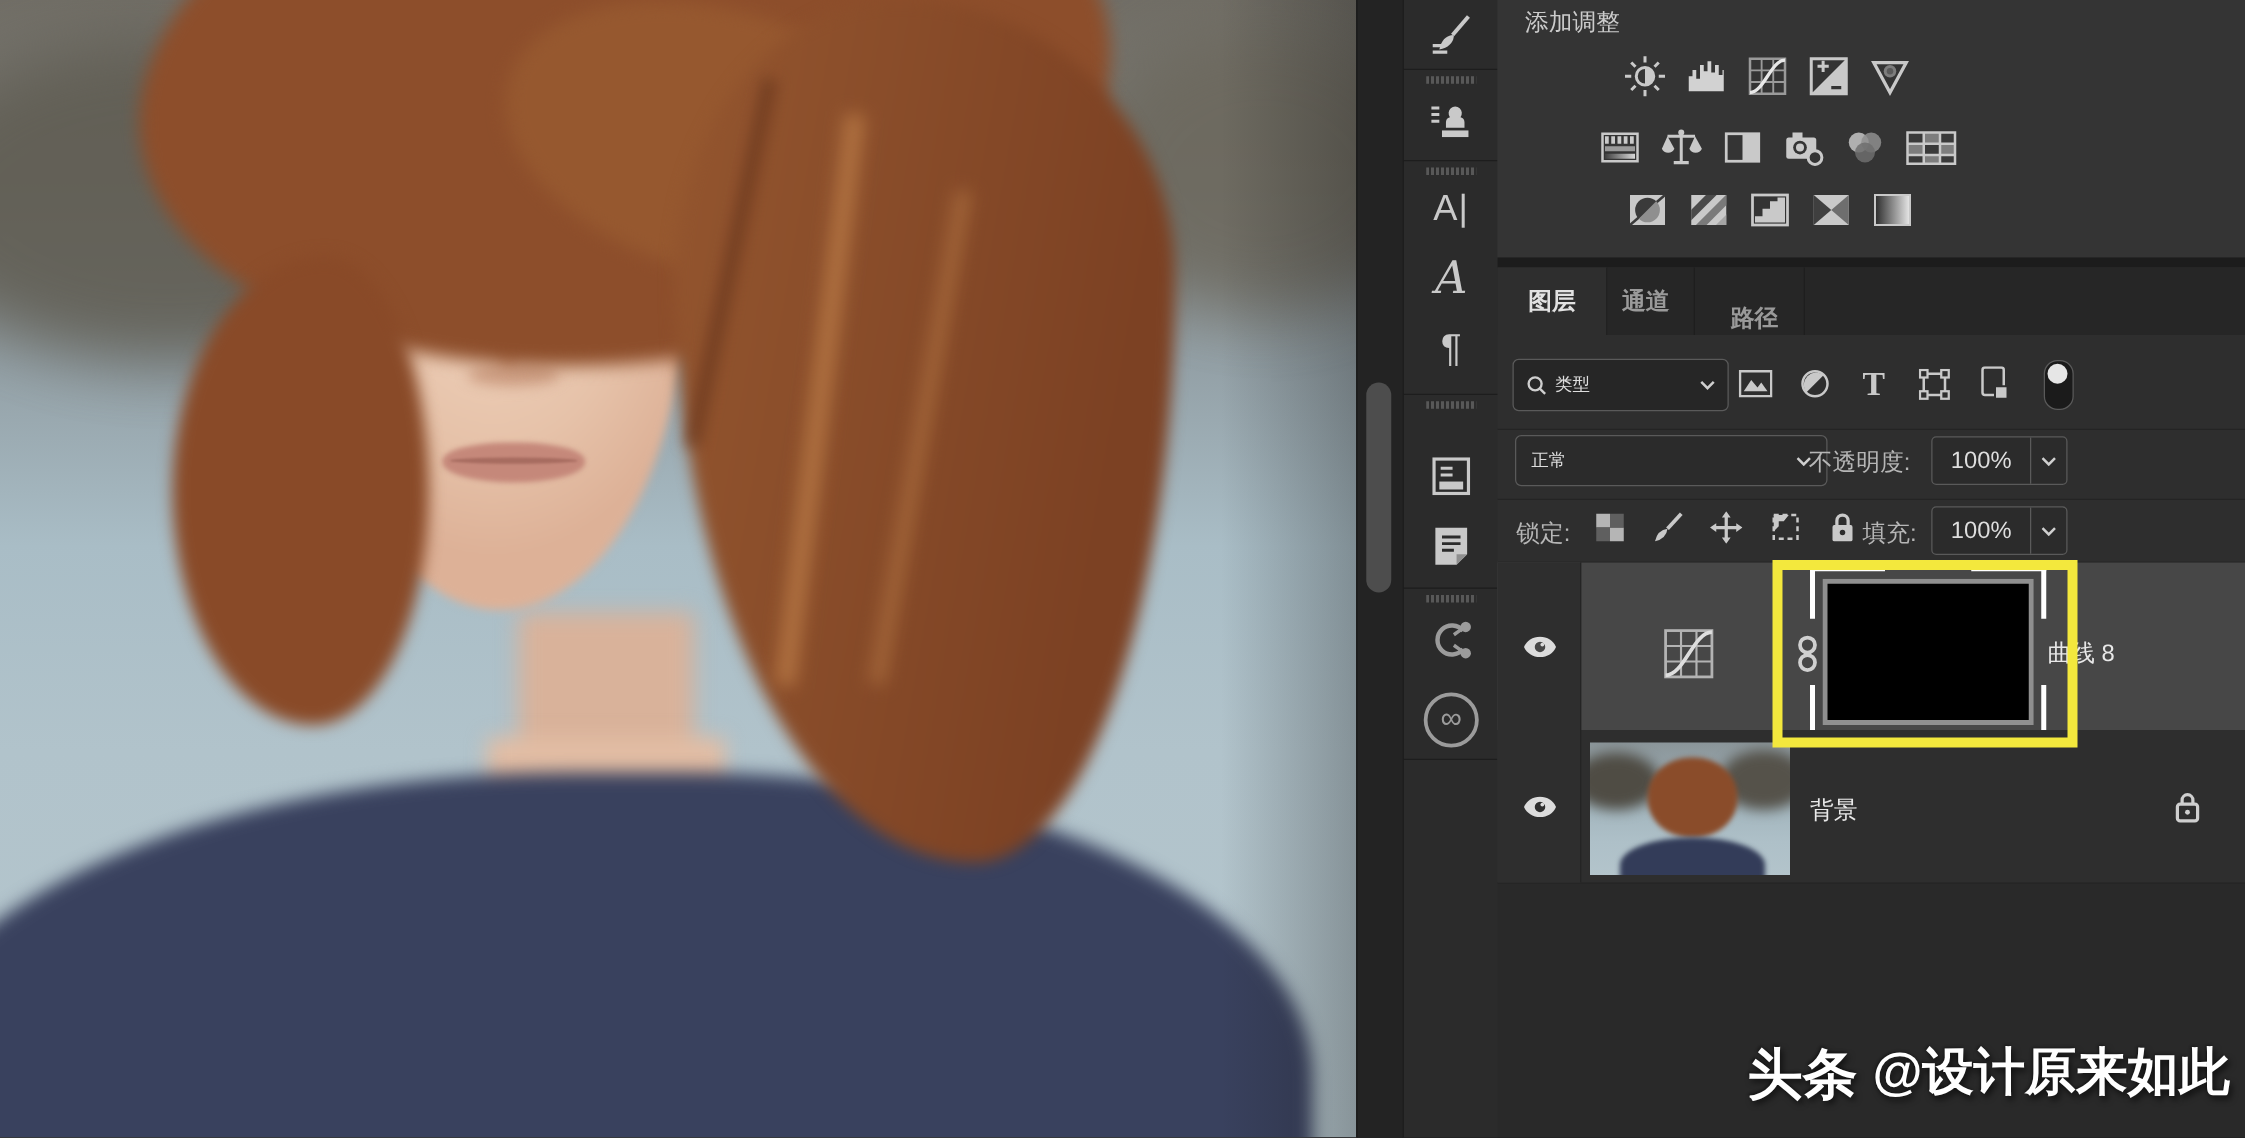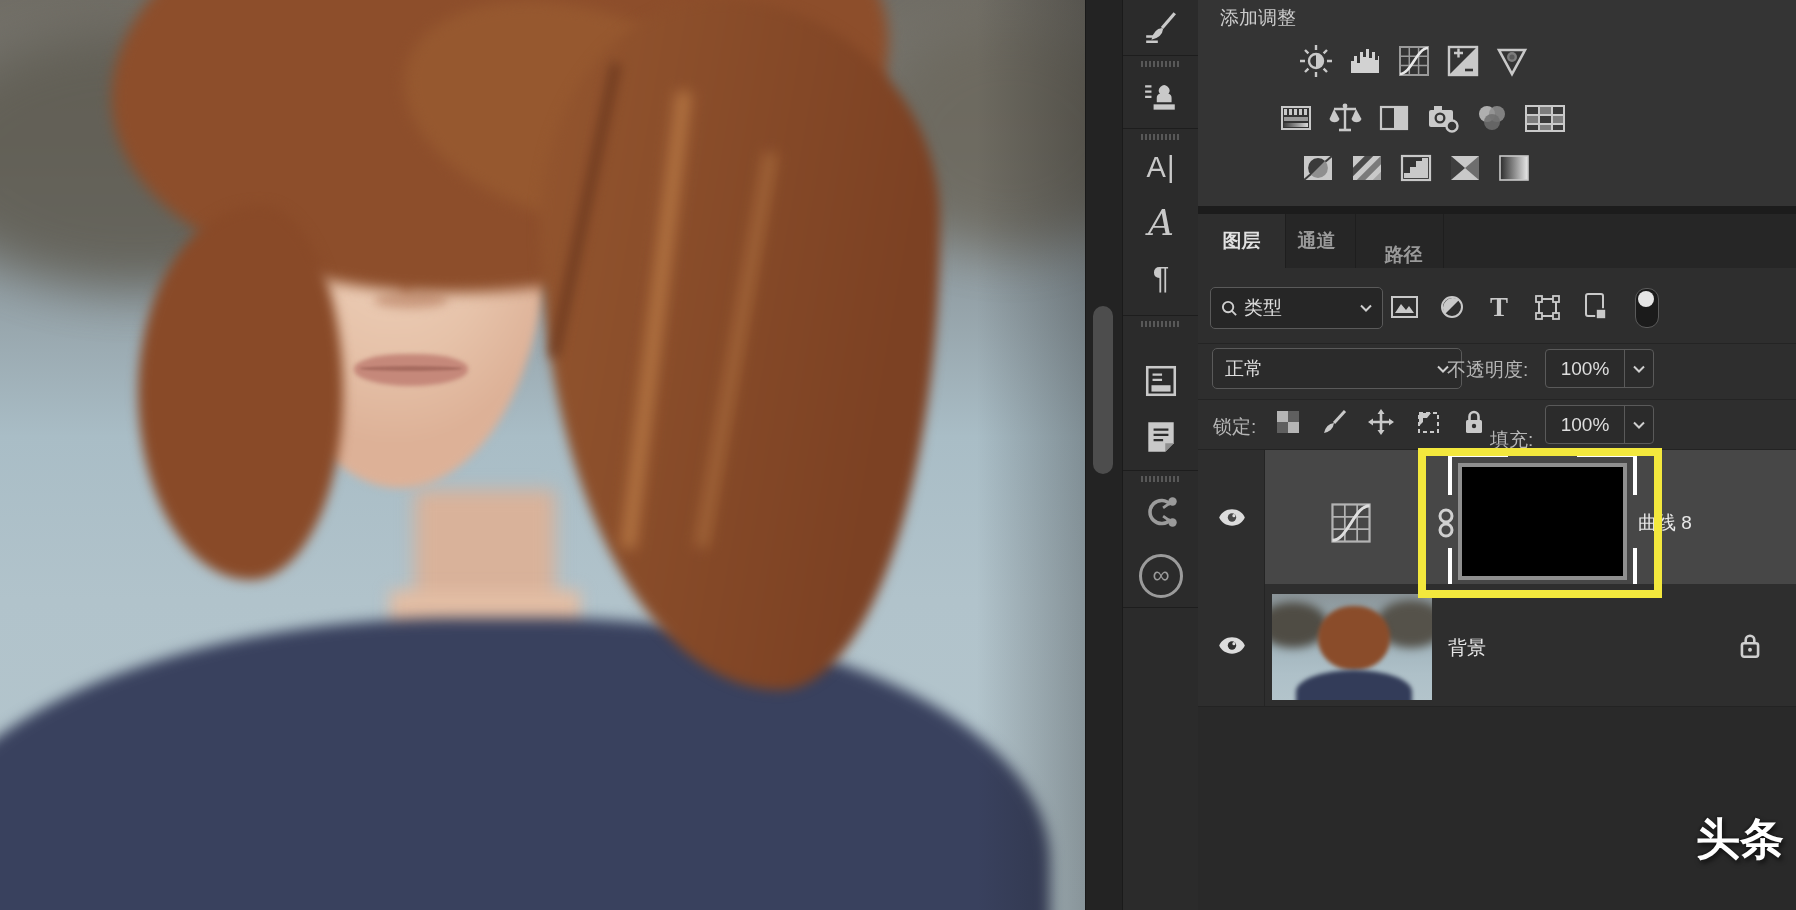--- a/index.html
+++ b/index.html
@@ -59,21 +59,21 @@
   .adjtitle{position:absolute;left:22px;top:5px;font-size:19px;color:#cbcbcb;}
   .adjrow{position:absolute;display:flex;gap:13px;}
   .adjrow .aicon{width:36px;height:36px;display:flex;align-items:center;justify-content:center;}
   .gap1{left:0;top:206px;width:598px;height:8px;background:#1c1c1c;}
   .tabbar{left:0;top:214px;width:598px;height:54px;background:#262626;font-weight:bold;}
   .tab{position:absolute;top:0;height:54px;display:flex;align-items:center;justify-content:center;
        font-size:19px;color:#9a9a9a;border-right:1px solid #1e1e1e;}
   .tab.active{background:#2e2e2e;color:#e2e2e2;}
   .sep{left:0;width:598px;height:1px;background:#242424;}
 
-  .combo{background:#2b2b2b;border:1px solid #5a5a5a;border-radius:5px;display:flex;align-items:center;color:#dedede;font-size:19px;text-align:center;}
+  .combo{background:#2b2b2b;border:1px solid #5a5a5a;border-radius:5px;display:flex;align-items:center;color:#dedede;font-size:14px;text-align:center;}
   .label{font-size:19px;color:#b6b6b6;}
   .valbox{background:#2b2b2b;border:1px solid #5a5a5a;border-radius:4px;display:flex;align-items:center;}
   .valbox .val{flex:1;text-align:center;color:#dedede;font-size:19px;}
   .valbox .vdiv{width:1px;height:100%;background:#5a5a5a;}
   .valbox .chev{width:28px;display:flex;align-items:center;justify-content:center;}
 
   .lockicons{display:flex;align-items:center;gap:21px;}
 
   .row-curves{left:0;top:449px;width:598px;height:134px;background:#474747;border-top:1px solid #232323;}
   .row-bg{left:0;top:584px;width:598px;height:122px;background:#2e2e2e;border-bottom:1px solid #232323;}
@@ -90,21 +90,21 @@
   .layerName{position:absolute;font-size:19px;color:#e8e8e8;}
   .thumb-bg{position:absolute;left:74px;top:594px;width:160px;height:106px;overflow:hidden;background:linear-gradient(180deg,#8b9599 0%,#9fb2ba 40%,#aec0c8 75%,#b3c4cb 100%);}
   .thumb-bg>div{position:absolute;}
   .mhillL{left:-14px;top:8px;width:70px;height:46px;background:#4f4c44;border-radius:50%;filter:blur(5px);}
   .mhillR{left:104px;top:6px;width:70px;height:48px;background:#55524a;border-radius:50%;filter:blur(5px);}
   .mhair{left:46px;top:12px;width:72px;height:64px;background:#8a4c2a;border-radius:48%;filter:blur(2px);}
   .mface{left:62px;top:24px;width:34px;height:42px;background:#e9cab3;border-radius:50%;filter:blur(1px);}
   .mshirt{left:24px;top:76px;width:116px;height:44px;background:#333c59;border-radius:50% 50% 0 0;filter:blur(2px);}
   .highlight{position:absolute;left:220px;top:448px;width:244px;height:150px;border:8px solid #f3e83d;box-sizing:border-box;z-index:5;}
 
-  .watermark{position:absolute;right:12px;top:810px;display:flex;align-items:flex-start;gap:12px;color:#ffffff;
+  .watermark{position:absolute;right:12px;top:830px;display:flex;align-items:flex-start;gap:12px;color:#ffffff;
     text-shadow:2px 3px 5px rgba(0,0,0,.6),-1px -1px 2px rgba(0,0,0,.35);white-space:nowrap;z-index:6;}
   .watermark .brand{font-size:44px;font-weight:900;}
   .watermark .handle{font-size:41px;font-weight:700;}
 
   .toggle{width:22px;height:38px;border-radius:11px;background:#1b1b1b;border:1px solid #5a5a5a;position:relative;}
   .toggle .knob{position:absolute;left:2px;top:2px;width:16px;height:16px;border-radius:50%;background:#e6e6e6;}
 </style>
 </head>
 <body>
 
@@ -479,21 +479,21 @@
           </svg>
       </span>
       <span>
         <svg width="22" height="26" viewBox="0 0 22 26">
             <rect x="3" y="11" width="16" height="13" rx="1.5" fill="#c9c9c9"></rect>
             <path d="M6.5 11 V7.5 a4.5 4.5 0 0 1 9 0 V11" fill="none" stroke="#c9c9c9" stroke-width="2.6"></path>
             <circle cx="11" cy="17" r="2.2" fill="#2e2e2e"></circle>
           </svg>
       </span>
     </div>
-    <div class="abs label" style="left:292px;top:414px;margin-top:13px;">填充:</div>
+    <div class="abs label" style="left:292px;top:414px;">填充:</div>
     <div class="abs valbox" style="left:347px;top:405px;width:107px;height:37px;">
       <span class="val">100%</span>
       <span class="vdiv"></span>
       <span class="chev">
           <svg width="12" height="8" viewBox="0 0 12 8">
             <path d="M1 1.5 L6 6.5 L11 1.5" fill="none" stroke="#cfcfcf" stroke-width="2"></path>
           </svg>
         </span>
     </div>
 
@@ -567,16 +567,17 @@
           <circle cx="11" cy="16.5" r="1.8" fill="#cfcfcf"></circle>
         </svg>
     </div>
 
     <div class="belowrows"></div>
 
     <div class="highlight"></div>
 
     <div class="watermark">
       <span class="brand">头条</span>
+      <span class="handle">@设计原来如此</span>
     </div>
   </div>
 
 </div>
 
 </body></html>

